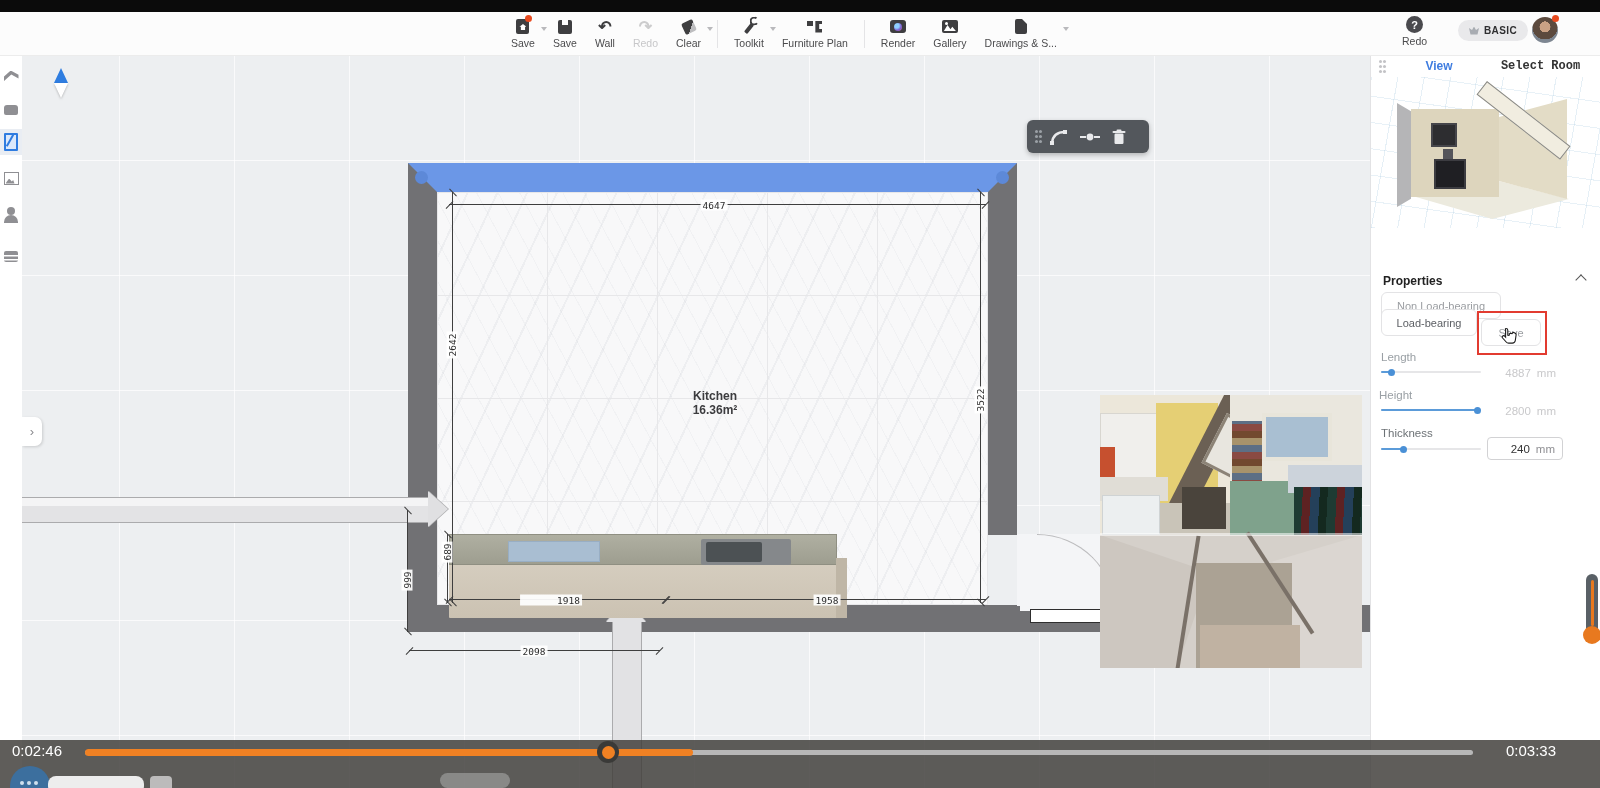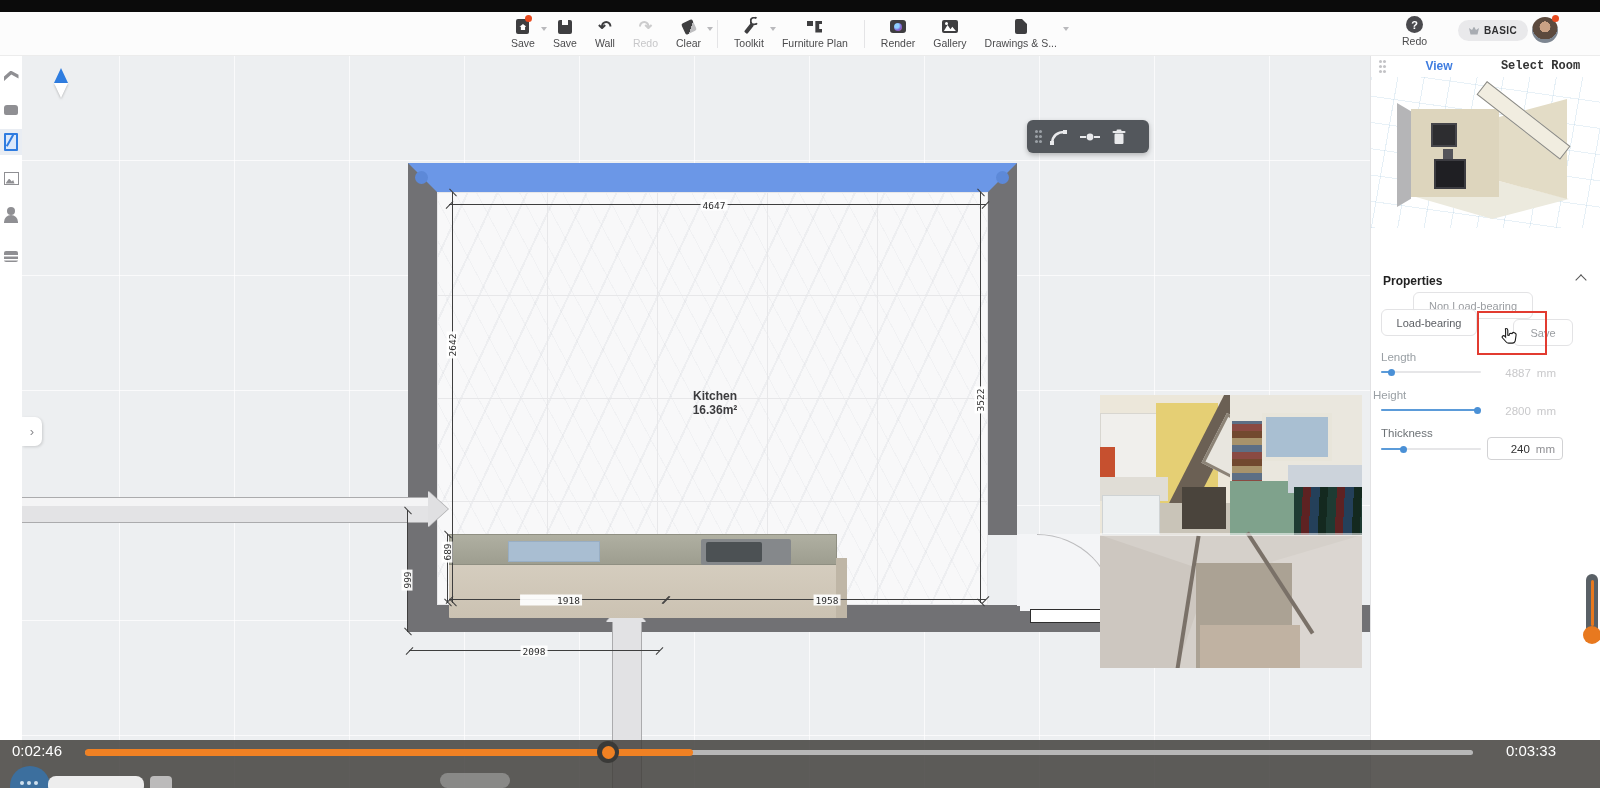--- a/index.html
+++ b/index.html
@@ -170,21 +170,21 @@
                       repeating-linear-gradient(8deg,rgba(140,185,215,.20) 0 1px,transparent 1px 26px);}
   #preview .q{position:absolute;}
   #wallcard-h{left:0;top:178px;width:230px;height:26px;}
   #wallcard-h .title{position:absolute;left:22px;top:4px;font-size:13px;font-weight:bold;color:#333;}
   #props-h{left:12px;top:204px;width:206px;height:18px;margin-top:12px;}
   #props-h .title{font-size:12px;font-weight:bold;color:#222;}
   .chev-up{position:absolute;right:4px;top:5px;width:7px;height:7px;border-top:1.5px solid #555;border-right:1.5px solid #555;
            transform:rotate(-45deg);}
   .typebtn{position:absolute;height:25px;border:1px solid #e3e3e5;border-radius:6px;background:#fff;
            display:flex;align-items:center;justify-content:center;font-size:11px;cursor:pointer;}
-  .typebtn.gray{color:#9a9da1;margin-left:32px;}
+  .typebtn.gray{color:#9a9da1;}
   .typebtn.dark{color:#5d6065;}
   #redbox{left:106px;top:256px;width:66px;height:40px;border:2px solid #e23b30;z-index:5;}
   .fldlab{position:absolute;font-size:11.5px;color:#9aa0a5;}
   .slider{position:absolute;width:100px;height:2px;background:#e6e6e8;border-radius:1px;}
   .slider .fill{position:absolute;left:0;top:0;height:2px;background:#5b9bd9;border-radius:1px;}
   .slider .knob{position:absolute;top:-2.5px;width:7px;height:7px;border-radius:50%;background:#4a90d6;}
   .valbox{position:absolute;width:76px;height:23px;display:flex;align-items:center;justify-content:flex-end;
           gap:6px;padding-right:7px;box-sizing:border-box;font-size:11.5px;border-radius:4px;}
   .valbox.disabled .v,.valbox.disabled .u{color:#c9c9cb;}
   .valbox.active{border:1px solid #d2d2d4;background:#fff;}
@@ -458,21 +458,21 @@
   <span class="fldlab" style="left:10px;top:296px;">Length</span>
   <div class="slider" style="left:10px;top:316px;">
     <span class="fill" style="width:9px;"></span>
       <span class="knob" style="left:7px;"></span>
   </div>
   <div class="valbox disabled" style="left:116px;top:306px;">
     <span class="v">4887</span>
     <span class="u">mm</span>
   </div>
 
-  <span class="fldlab" style="left:2px;top:334px;">Height</span>
+  <span class="fldlab" style="left:8px;top:334px;">Height</span>
   <div class="slider" style="left:10px;top:354px;">
     <span class="fill" style="width:96px;"></span>
       <span class="knob" style="left:93px;"></span>
   </div>
   <div class="valbox disabled" style="left:116px;top:344px;">
     <span class="v">2800</span>
     <span class="u">mm</span>
   </div>
 
   <span class="fldlab" style="left:10px;top:372px;color:#6d7276;">Thickness</span>

